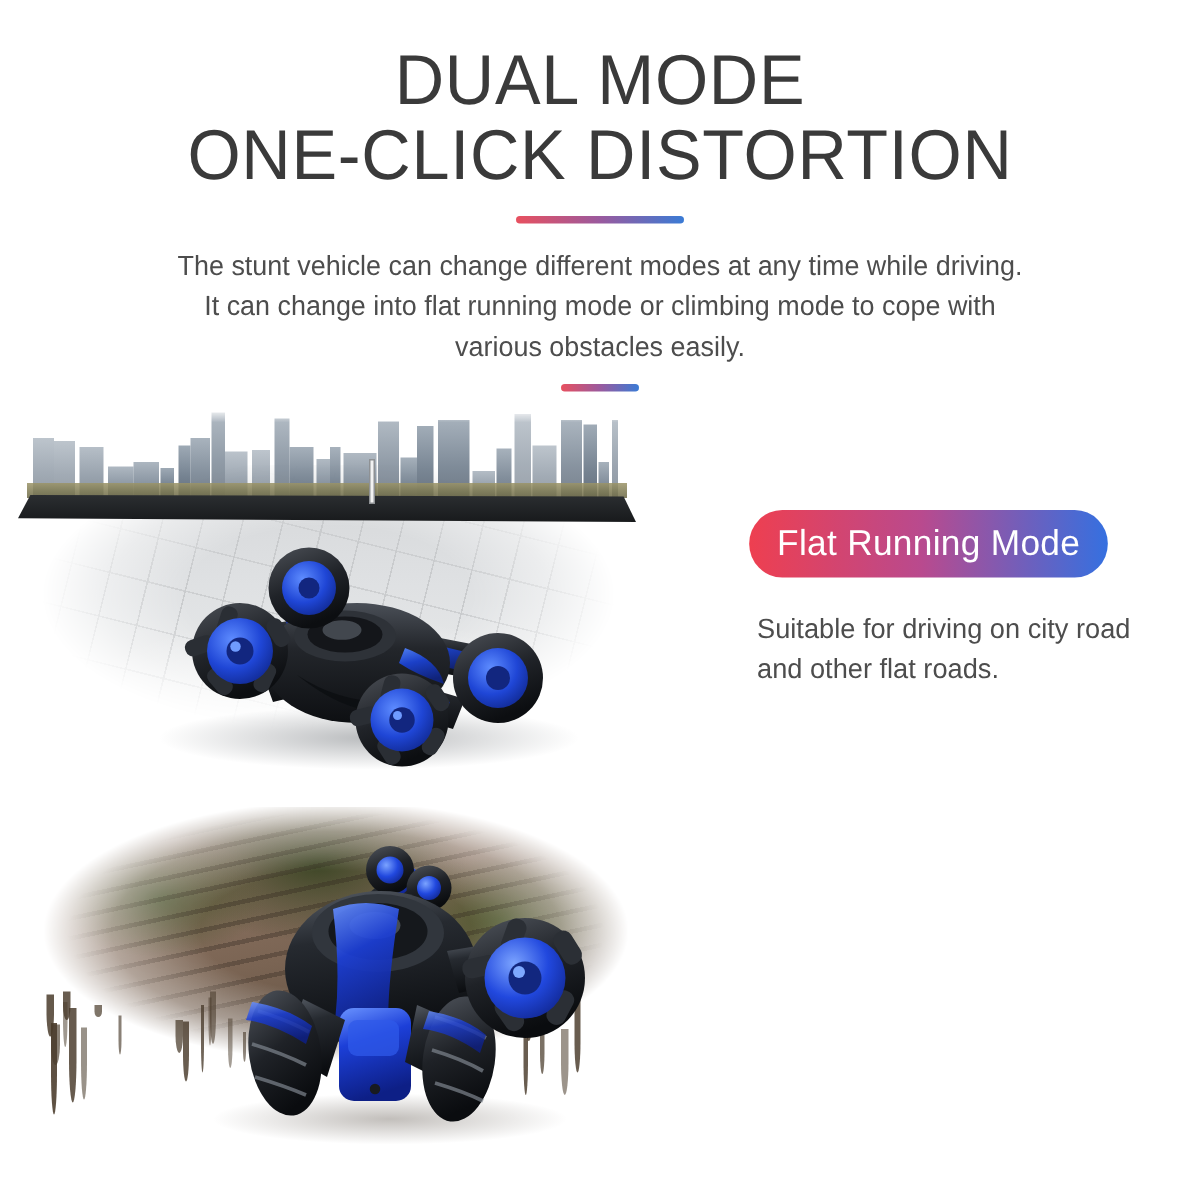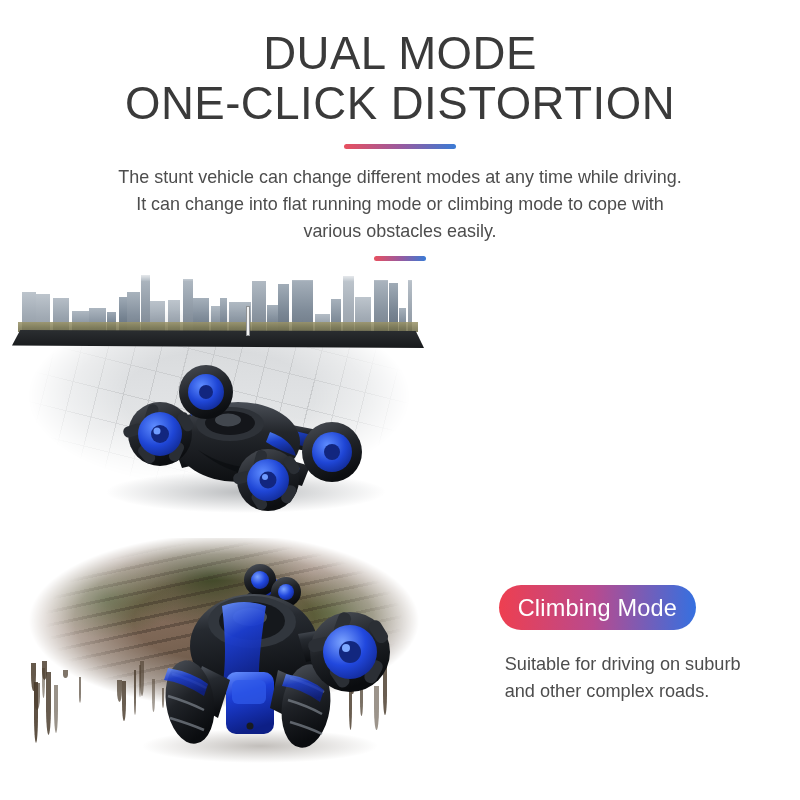--- a/index.html
+++ b/index.html
@@ -297,20 +297,24 @@
             <rect x="208" y="110" width="11" height="19" rx="5" fill="#2a2e34" transform="rotate(-34 213 119)"></rect>
           </g>
           <circle cx="190" cy="134" r="21" fill="url(#hubG)"></circle>
           <circle cx="190" cy="134" r="8.5" fill="#12267f"></circle>
           <circle cx="187" cy="131" r="3" fill="#6f9bff"></circle>
         </g>
       </svg>
     </div>
   </div>
 
+  <div class="info">
+    <div class="badge flat">Flat Running Mode</div>
+    <div class="desc flat">Suitable for driving on city road and other flat roads.</div>
+  </div>
 </div>
 
 <div class="row row-climb">
 
   <div class="photo">
     <div class="scene2">
       <div class="rock"></div>
       <div class="rock-strata"></div>
       <div class="drips" id="drips">
           <i style="left: 188.923px; top: 139.169px; width: 2.83268px; height: 17.1522px; opacity: 0.52;"></i>
@@ -431,17 +435,13 @@
             <rect x="262" y="70" width="13" height="24" rx="6" transform="rotate(-32 268 82)"></rect>
           </g>
           <circle cx="240" cy="102" r="27" fill="url(#hubG2)"></circle>
           <circle cx="240" cy="102" r="11" fill="#12277f"></circle>
           <circle cx="236" cy="98" r="4" fill="#7ea9ff"></circle>
         </g>
       </svg>
     </div>
   </div>
 
-  <div class="info">
-    <div class="badge climb">Climbing Mode</div>
-    <div class="desc climb">Suitable for driving on suburb and other complex roads.</div>
-  </div>
 </div>
 
 </body></html>

